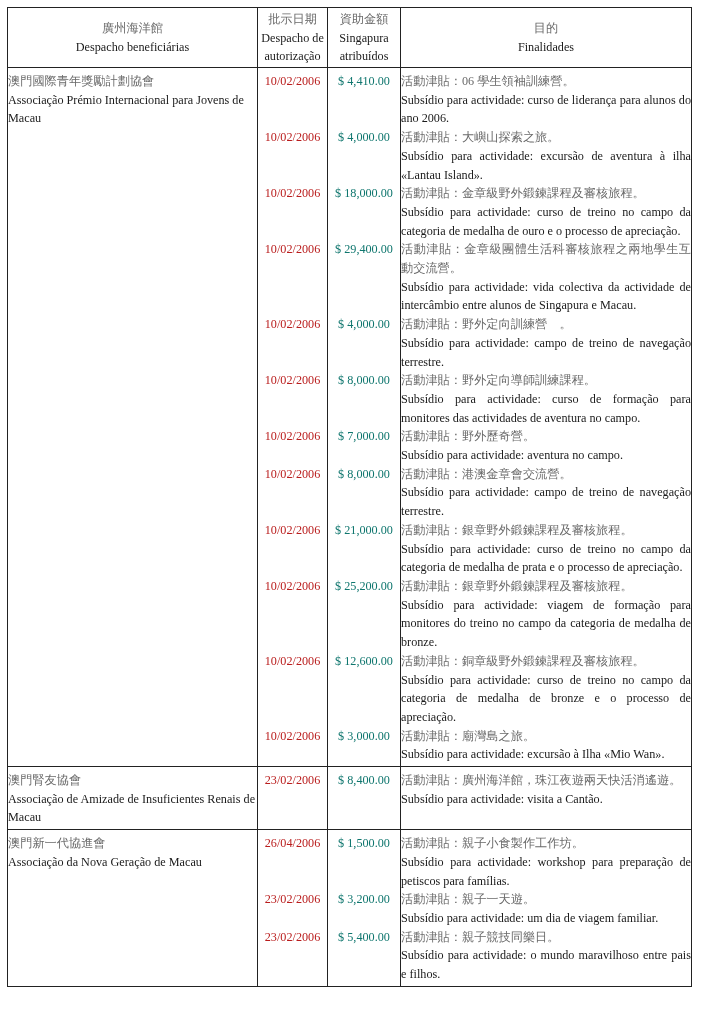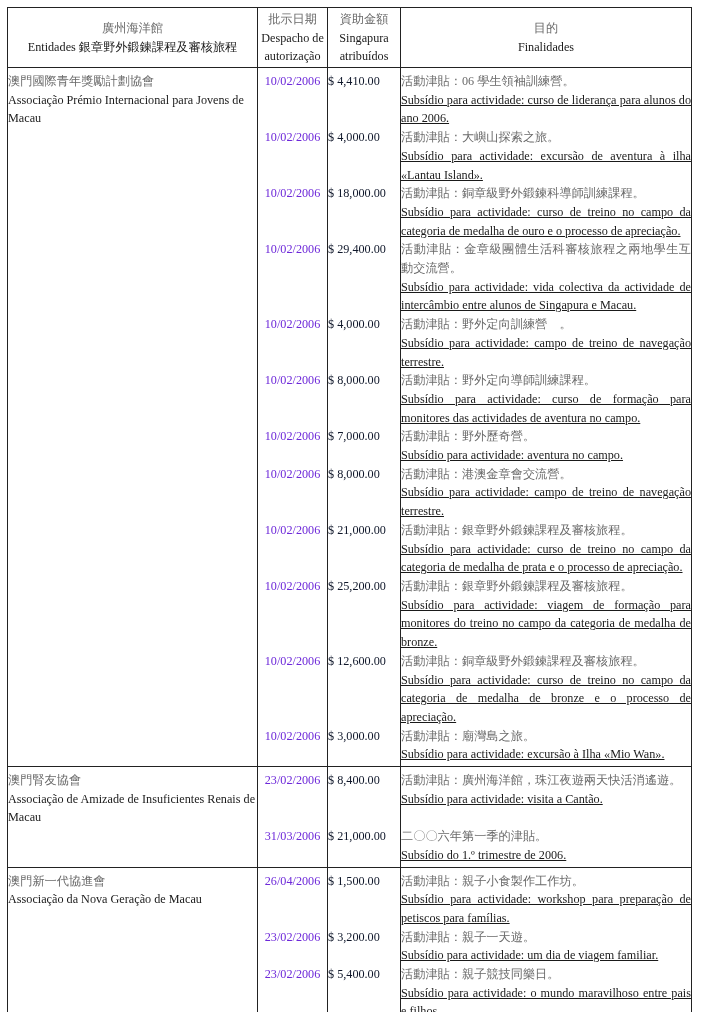--- a/index.html
+++ b/index.html
@@ -21,41 +21,41 @@
   }
   .col-ent { width: 250px; }
   .col-date { width: 70px; }
   .col-amt { width: 73px; }
   .col-fin { width: 291px; }
   .zh { color: #6a6a6a; display: block; }
   .pt { display: block; }
   tbody.group tr:first-child td { padding-top: 4px; }
   tbody.group tr:last-child td { border-bottom: 1.3px solid #222; padding-bottom: 2px; }
   td.ent { padding-left: 4px; padding-right: 4px; }
-  td.date { text-align: center; color: #6d28d9; }
-  td.amt { text-align: left; padding-right: 3px; color: #0f172a; }
+  td.date { text-align: center; color: #b91c1c; }
+  td.amt { text-align: center; padding-right: 3px; color: #0f766e; }
   td.fin { padding-left: 3px; padding-right: 2px; text-align: justify; }
-  td.fin .pt { text-align: justify; text-decoration: underline; }
+  td.fin .pt { text-align: justify; }
   .gap { display: block; height: 18.7px; }
 </style>
 </head>
 <body>
 
 <table class="grant-table">
   <colgroup>
     <col class="col-ent">
       <col class="col-date">
       <col class="col-amt">
       <col class="col-fin">
   </colgroup>
   <thead>
     <tr>
       <th>
         <span class="zh">廣州海洋館</span>
-        <span class="pt">Entidades 銀章野外鍛鍊課程及審核旅程</span>
+        <span class="pt">Despacho beneficiárias</span>
       </th>
       <th>
         <span class="zh">批示日期</span>
         <span class="pt">Despacho de</span>
         <span class="pt">autorização</span>
       </th>
       <th>
         <span class="zh">資助金額</span>
         <span class="pt">Singapura</span>
         <span class="pt">atribuídos</span>
@@ -87,21 +87,21 @@
         <td class="fin">
           <span class="zh">活動津貼：大嶼山探索之旅。</span>
           <span class="pt">Subsídio para actividade: excursão de aventura à ilha «Lantau Island».</span>
         </td>
       </tr>
       <tr>
         <td class="ent"></td>
         <td class="date">10/02/2006</td>
         <td class="amt">$ 18,000.00</td>
         <td class="fin">
-          <span class="zh">活動津貼：銅章級野外鍛鍊科導師訓練課程。</span>
+          <span class="zh">活動津貼：金章級野外鍛鍊課程及審核旅程。</span>
           <span class="pt">Subsídio para actividade: curso de treino no campo da categoria de medalha de ouro e o processo de apreciação.</span>
         </td>
       </tr>
       <tr>
         <td class="ent"></td>
         <td class="date">10/02/2006</td>
         <td class="amt">$ 29,400.00</td>
         <td class="fin">
           <span class="zh">活動津貼：金章級團體生活科審核旅程之兩地學生互動交流營。</span>
           <span class="pt">Subsídio para actividade: vida colectiva da actividade de intercâmbio entre alunos de Singapura e Macau.</span>
@@ -185,29 +185,20 @@
         <td class="ent">
           <span class="zh">澳門腎友協會</span>
           <span class="pt">Associação de Amizade de Insuficientes Renais de Macau</span>
         </td>
         <td class="date">23/02/2006</td>
         <td class="amt">$ 8,400.00</td>
         <td class="fin">
           <span class="zh">活動津貼：廣州海洋館，珠江夜遊兩天快活消遙遊。</span>
           <span class="pt">Subsídio para actividade: visita a Cantão.</span>
           <span class="gap"></span>
-        </td>
-      </tr>
-      <tr>
-        <td class="ent"></td>
-        <td class="date">31/03/2006</td>
-        <td class="amt">$ 21,000.00</td>
-        <td class="fin">
-          <span class="zh">二〇〇六年第一季的津貼。</span>
-          <span class="pt">Subsídio do 1.º trimestre de 2006.</span>
         </td>
       </tr>
     </tbody>
     <tbody class="group">
       <tr>
         <td class="ent">
           <span class="zh">澳門新一代協進會</span>
           <span class="pt">Associação da Nova Geração de Macau</span>
         </td>
         <td class="date">26/04/2006</td>

